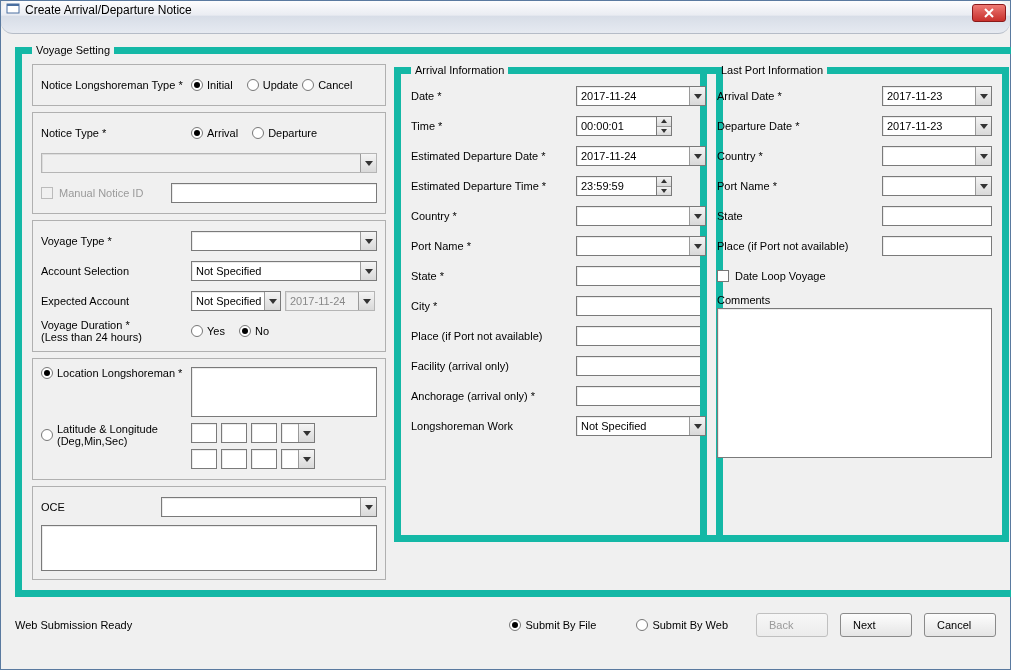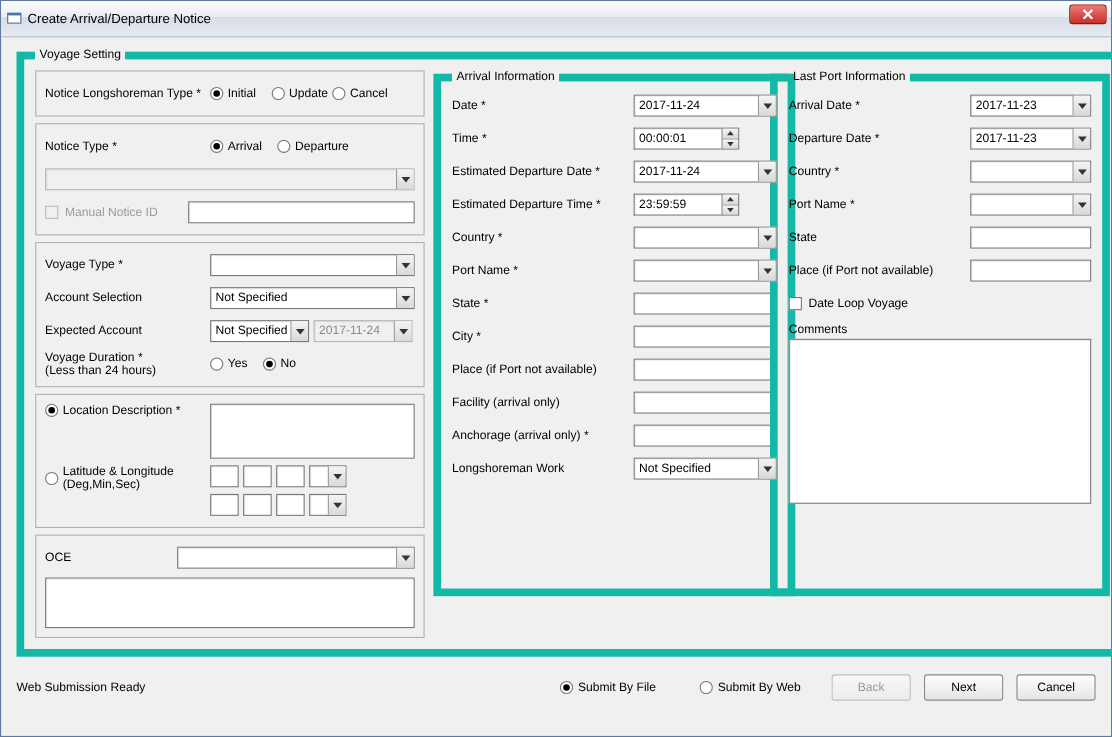--- a/index.html
+++ b/index.html
@@ -19,23 +19,24 @@
   border: 1px solid #5a7aa0;
   background: #f0f0f0;
   display: flex;
   flex-direction: column;
 }
 .titlebar {
   height: 24px;
   background: linear-gradient(to bottom, #fdfdfe 0%, #e9ecf2 45%, #d7dde7 46%, #e6eaf1 100%);
   border-bottom: 1px solid #b5bcc7;
   display: flex;
-  align-items: center;
+  align-items: flex-end;
   padding: 16px 4px;
   position: relative;
+  border-radius: 12px;
 }
 .titlebar .icon {
   width: 16px; height: 16px; margin-right: 4px;
   display:flex; align-items:center; justify-content:center;
 }
 .titlebar .title { font-size: 12px; color: #000; }
 .titlebar .close {
   position: absolute; right: 4px; top: 3px;
   width: 34px; height: 18px;
   background: linear-gradient(to bottom, #f07b74 0%, #d9534f 50%, #c9302c 100%);
@@ -134,21 +135,21 @@
   display:grid; grid-template-columns: repeat(3, 26px) 34px; grid-auto-rows:22px; gap:4px;
 }
 .latlon-grid .txt-input { height:20px; }
 .latlon-grid .sel-input { height:20px; }
 .btn {
   height: 24px;
   min-width: 72px;
   border: 1px solid #8a8a8a;
   background: linear-gradient(to bottom,#fdfdfd,#e5e5e5);
   border-radius: 3px;
-  display:flex; align-items:center; justify-content:center;
+  display:flex; align-items:center; 
   padding: 0 12px;
 }
 .btn.disabled { color:#9a9a9a; border-color:#c0c0c0; background:linear-gradient(to bottom,#f7f7f7,#ececec);}
 .bottom-bar {
   margin-top: 10px;
   display:flex; align-items:center;
   padding: 6px 0 0 0;
 }
 .status { flex:0 0 auto; margin-right:auto; }
 .submit-opts { display:flex; gap:40px; margin: 0 28px 0 0;}
@@ -276,21 +277,21 @@
                     <span>No</span>
                   </div>
               </div>
             </div>
           </div>
 
           <div class="sub-box">
             <div class="row" style="align-items:flex-start;">
               <div class="radio-item" style="width:150px;">
                 <span class="radio-dot sel"></span>
-                <span>Location Description *</span>
+                <span>Location Longshoreman *</span>
               </div>
               <textarea class="txt-input fill" style="height: 50px;"></textarea>
             </div>
             <div class="row mt4" style="align-items:flex-start;">
               <div class="radio-item" style="width:150px; white-space:pre-line;">
                 <span class="radio-dot"></span>
                 <span>Latitude &amp; Longitude
 (Deg,Min,Sec)</span>
               </div>
               <div class="latlon-grid">

